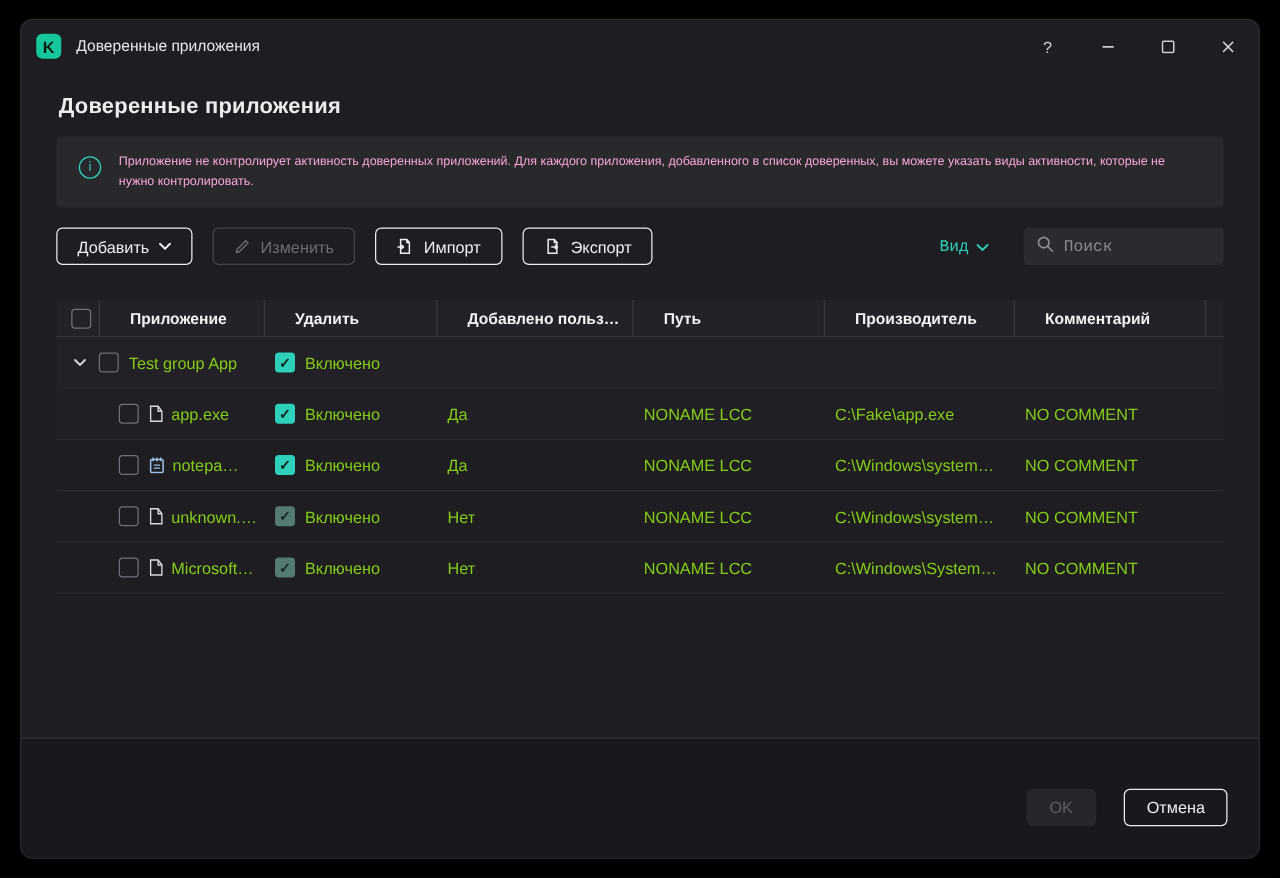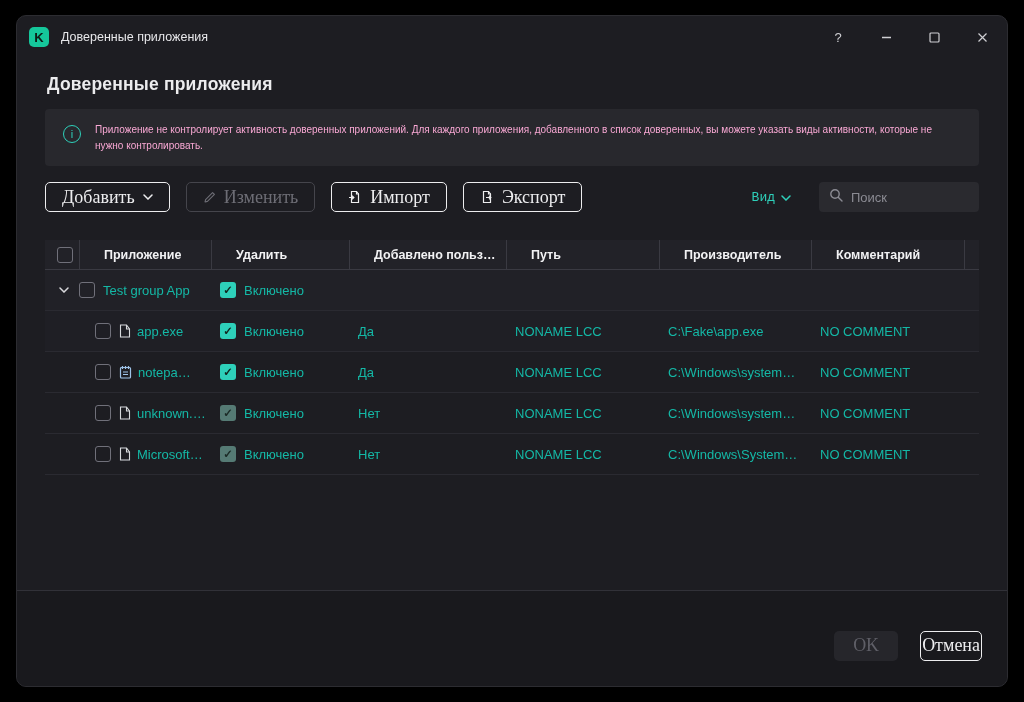--- a/index.html
+++ b/index.html
@@ -22,59 +22,59 @@
   
   .main { flex: 1 1 auto; display: flex; flex-direction: column; padding: 0 28px; min-height: 0; }
   h1.page-title { font-size: 17.5px; font-weight: bold; margin: 16px 2px 14px 2px; letter-spacing: .2px; }
   .info-banner { background: #28282d; border-radius: 4px; padding: 13px 18px; display: flex; gap: 14px; align-items: flex-start; }
   .info-icon { flex: 0 0 18px; width: 18px; height: 18px; margin-top: 3px; border: 1px solid #2ed0ba; border-radius: 50%;
     color: #2ed0ba; font-size: 11px; display: flex; align-items: center; justify-content: center; }
   .info-text { font-size: 10px; line-height: 1.55; color: #f9a8d4; max-width: 880px; }
   
   .toolbar { margin-top: 15px; display: flex; align-items: center; gap: 16px; height: 32px; flex: 0 0 auto; }
   .btn { height: 30px; padding: 0 16px; border-radius: 5px; background: transparent; border: 1px solid #ededef;
-    color: #ededef; font-size: 18px; font-family: Liberation Serif, serif; display: inline-flex; align-items: center; gap: 8px; cursor: pointer; }
+    color: #ededef; font-size: 13px; font-family: Liberation Sans, sans-serif; display: inline-flex; align-items: center; gap: 8px; cursor: pointer; }
   .btn svg { display: block; }
   .btn.disabled { border-color: #45454c; color: #6d6d75; cursor: default; }
   .spacer { flex: 1 1 auto; }
   .view-btn { background: none; border: none; color: #2ed0ba; font-size: 13px; font-family: Liberation Mono, monospace;
     display: inline-flex; align-items: center; gap: 6px; cursor: pointer; margin-right: 12px; }
   .searchbox { width: 160px; height: 30px; background: #2a2a2f; border-radius: 4px; display: flex;
-    align-items: center; padding: 0 10px; gap: 8px; color: #8b8b93; }
+    align-items: center; padding: 0 10px; gap: 8px; color: #8b8b93; font-family: Liberation Mono, monospace; }
   .searchbox input { flex: 1; min-width: 0; background: transparent; border: none; outline: none;
     color: #e7e7ea; font-size: 13px; font-family: inherit; }
   .searchbox input::placeholder { color: #8b8b93; }
   
   .table { margin-top: 27px; flex: 1 1 auto; display: flex; flex-direction: column; min-height: 0; }
   .trow { display: grid; grid-template-columns: 34px 132px 138px 157px 153px 152px 153px 1fr; align-items: stretch; }
   .thead { height: 30px; background: #222228; border-bottom: 1px solid #3a3a42; }
   .thead .hcell { display: flex; align-items: center; padding-left: 24px; font-size: 12.5px; font-weight: bold;
     color: #f2f2f4; border-left: 1px solid #3a3a42; overflow: hidden; white-space: nowrap; }
   .thead .hcell.first { border-left: none; padding-left: 12px; }
   .body-row { height: 41px; border-bottom: 1px solid #2a2a31; font-size: 13px; }
   .body-row.alt { background: #1f1f25; }
   .body-row.group-row { background: #212127; }
-  .cell { display: flex; align-items: center; padding-left: 9px; overflow: hidden; white-space: nowrap; color: #14b8a6; }
+  .cell { display: flex; align-items: center; padding-left: 9px; overflow: hidden; white-space: nowrap; color: #84cc16; }
   .cell.name { grid-column: 1 / 3; padding-left: 12px; gap: 8px; }
   .cell.name.child { padding-left: 50px; }
   .cell .app-label { overflow: hidden; text-overflow: ellipsis; }
   .cell.status { gap: 8px; }
   .file-ic { display: flex; align-items: center; margin-right: -2px; }
   .expander { display: flex; align-items: center; justify-content: center; width: 14px; color: #d8d8dc; cursor: pointer; }
   .checkbox { flex: 0 0 16px; width: 16px; height: 16px; border-radius: 3px; border: 1px solid #70707a;
     background: transparent; display: flex; align-items: center; justify-content: center; cursor: pointer; }
   .checkbox.checked { border: none; background: #2ed0ba; color: #11261f; font-size: 11.5px; font-weight: bold; }
   .checkbox.checked::after { content: "✓"; }
   .checkbox.checked.muted { background: #557a74; color: #1b2a26; }
   .table-filler { flex: 1 1 auto; }
   
   .footer { flex: 0 0 96px; border-top: 1px solid #313138; background: #19191d; display: flex;
     align-items: center; justify-content: flex-end; gap: 22px; padding: 14px 25px 0 25px; }
   .btn.ok.disabled { background: #26262b; border: none; color: #5f5f67; padding: 0 19px; }
-  .btn.cancel { padding: 0 1px; }
+  .btn.cancel { padding: 0 17px; }
 </style>
 </head>
 <body>
 
 <div class="window">
 
   <div class="titlebar">
     <div class="logo">K</div>
     <span class="wtitle">Доверенные приложения</span>
     <div class="win-controls">

